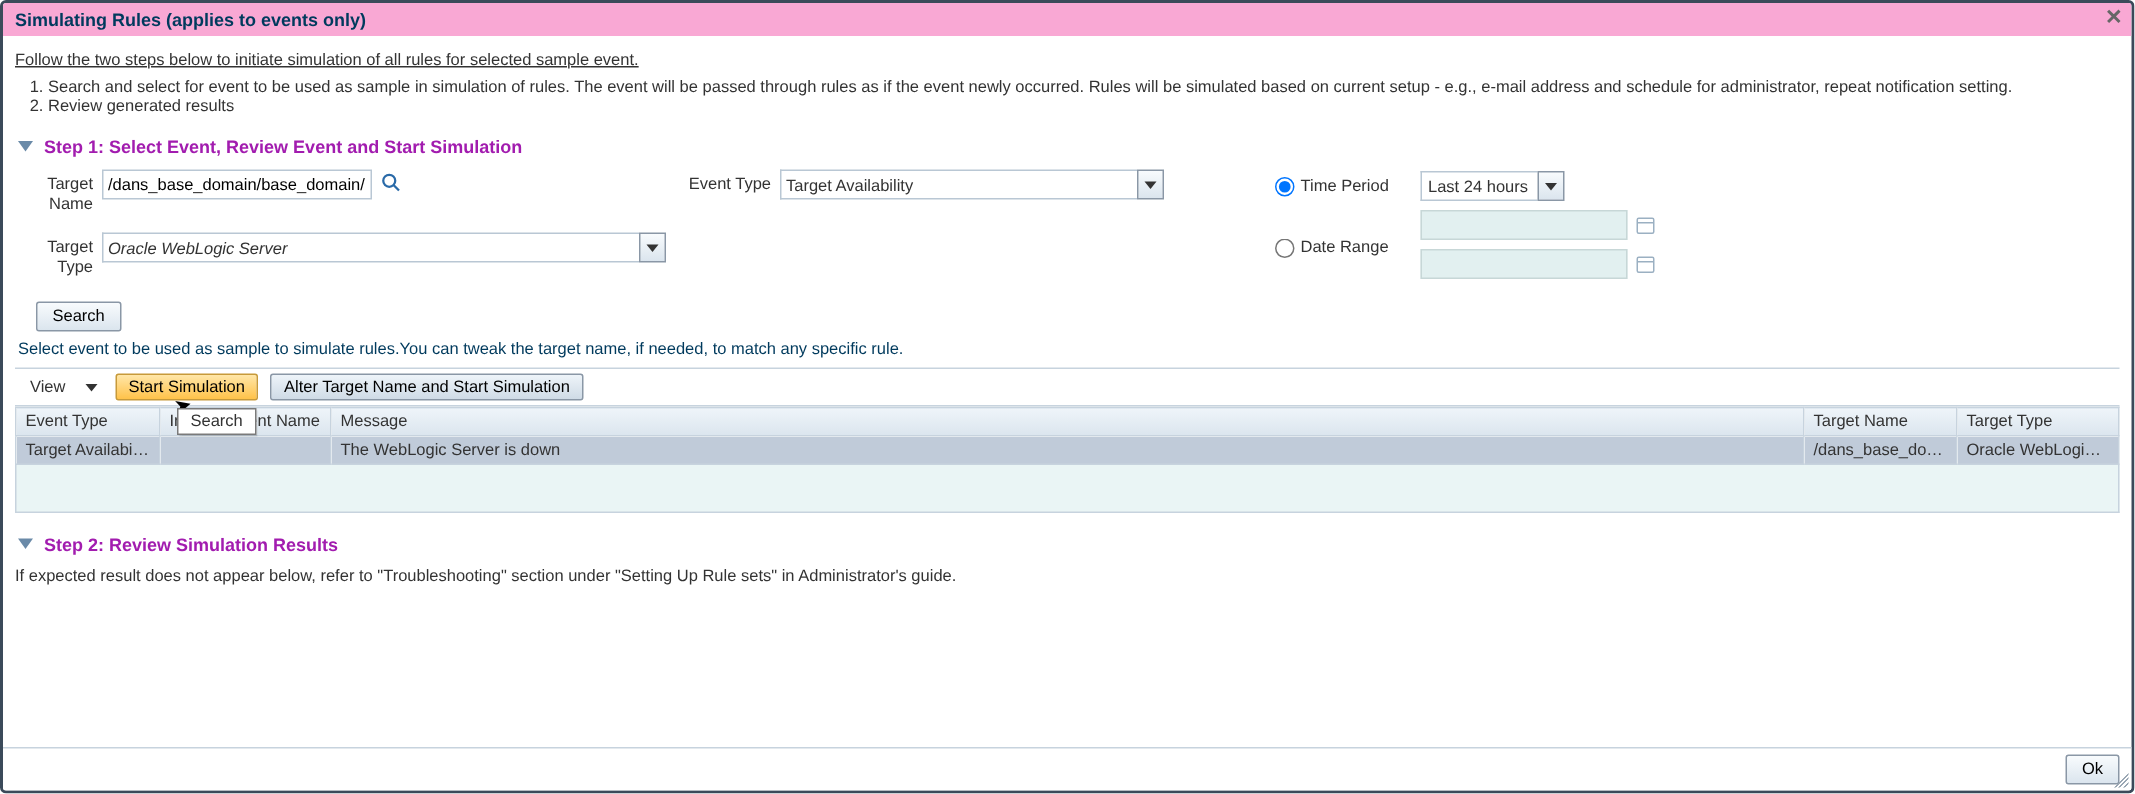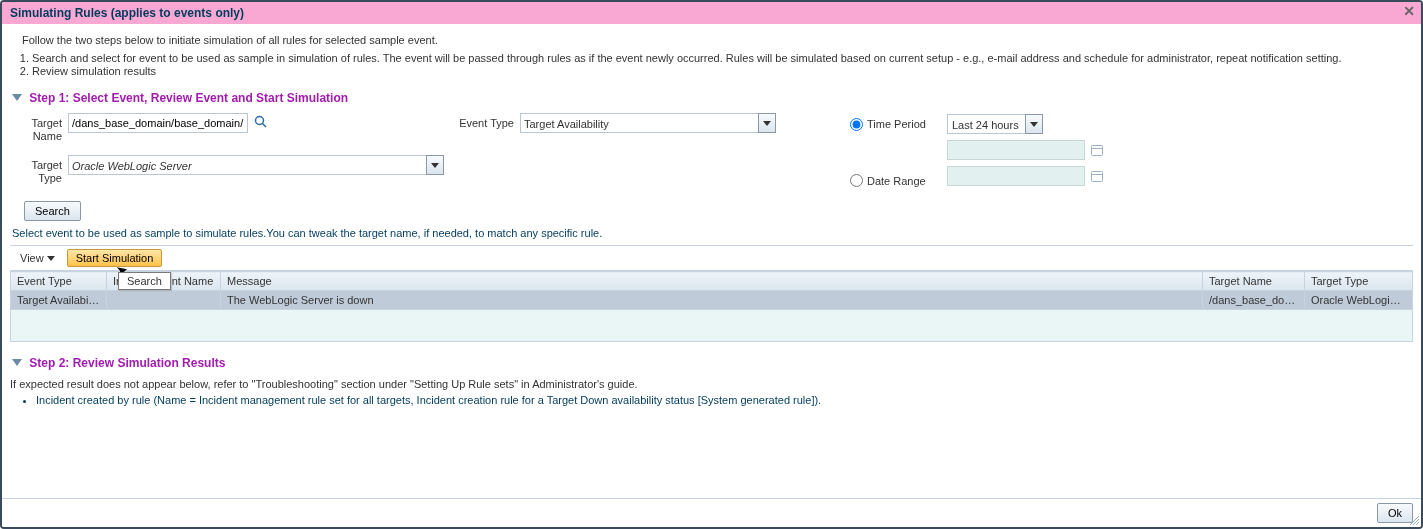--- a/index.html
+++ b/index.html
@@ -19,21 +19,21 @@
     font-weight: bold;
     font-size: 12px;
     position: relative;
   }
   .close-x {
     position: absolute; right: 6px; top: 2px;
     font-size: 14px; color: #666; cursor: pointer;
     line-height: 14px;
   }
   .body-pad { padding: 4px 8px; }
-  .intro { margin: 6px 12px; color: #333; }
+  .intro { margin: 6px 0; color: #333; text-decoration: underline; }
   ol.steps-list { margin: 4px 0 10px 22px; padding: 0; }
   ol.steps-list li { margin: 1px 0; }
   .section-header {
     color: #a21caf; font-weight: bold; font-size: 12px;
     padding: 4px 2px 4px 2px;
     margin-top: 4px;
   }
   .disclose {
     display: inline-block; width: 0; height: 0;
     border-left: 5px solid transparent;
@@ -112,21 +112,21 @@
   .search-btn-wrap { margin: 6px 0 6px 14px; }
   .instr { color: #003a5d; margin: 4px 0 6px 2px; }
   .toolbar {
     border-top: 1px solid #c7d3de;
     border-bottom: 1px solid #c7d3de;
     padding: 3px 6px;
     display: flex; align-items: center; gap: 8px;
     background: #fff;
     position: relative;
   }
-  .view-menu { display: inline-flex; align-items: center; gap: 3px; cursor: pointer; padding: 2px 4px; }
+  .view-menu { display: inline-flex; align-items: center; gap: 13px; cursor: pointer; padding: 2px 4px; }
   .btn.orange {
     background: linear-gradient(#ffe6a8,#ffc24a);
     border-color: #c79a3a;
   }
   .btn.alt {
     background: linear-gradient(#eef4f9,#cfdbe6);
   }
   .cursor-img {
     position: absolute; left: 106px; top: 16px; pointer-events: none;
     font-size: 14px; color: #000;
@@ -182,21 +182,21 @@
   <div class="title-bar">
     <span>Simulating Rules (applies to events only)</span>
     <span class="close-x">✕</span>
   </div>
 
   <div class="body-pad">
 
     <div class="intro">Follow the two steps below to initiate simulation of all rules for selected sample event.</div>
     <ol class="steps-list">
       <li>Search and select for event to be used as sample in simulation of rules. The event will be passed through rules as if the event newly occurred. Rules will be simulated based on current setup - e.g., e-mail address and schedule for administrator, repeat notification setting.</li>
-      <li>Review simulation results</li>
+      <li>Review generated results</li>
     </ol>
 
     <div class="section-header">
       <span class="disclose"></span>
       <span>Step 1: Select Event, Review Event and Start Simulation</span>
     </div>
 
     <div class="form-area">
       <div class="col col1">
         <div class="frow">
@@ -234,21 +234,21 @@
 
       <div class="col col3">
         <div class="radio-row">
           <input type="radio" name="timemode" checked="" style="">
           <span class="rlabel">Time Period</span>
           <span class="tp-input">Last 24 hours</span>
           <span class="drop-btn">
               <span class="tri-down"></span>
             </span>
         </div>
-        <div class="radio-row" style="align-items:flex-end; height:auto;">
+        <div class="radio-row" style="align-items:center; height:auto;">
           <input type="radio" name="timemode" style="margin-top: 4px;">
           <span class="rlabel" style="padding-top:3px;">Date Range</span>
           <div>
             <div class="daterow">
               <div class="dateinput"></div>
               <span class="cal-icon">
                 <svg width="14" height="14" viewBox="0 0 14 14">
                     <rect x="1.5" y="2.5" width="11" height="10" rx="1" fill="none" stroke="#9bb0c2"></rect>
                     <line x1="1.5" y1="5.5" x2="12.5" y2="5.5" stroke="#9bb0c2"></line>
                   </svg>
@@ -273,20 +273,21 @@
     </div>
 
     <div class="instr">Select event to be used as sample to simulate rules.You can tweak the target name, if needed, to match any specific rule.</div>
 
     <div class="toolbar">
       <span class="view-menu">
         <span>View</span>
         <span class="tri-down"></span>
       </span>
       <button class="btn orange small">Start Simulation</button>
+      <button class="btn alt small">Alter Target Name and Start Simulation</button>
 
       <span class="cursor-img">➤</span>
       <div class="tooltip-box">Search</div>
     </div>
 
     <table class="grid">
       <colgroup>
         <col style="width:96px">
           <col style="width:114px">
           <col>
@@ -313,23 +314,20 @@
       </tbody>
     </table>
     <div class="grid-blank"></div>
 
     <div class="step2-box">
       <div class="section-header">
         <span class="disclose"></span>
         <span>Step 2: Review Simulation Results</span>
       </div>
       <div class="step2-text">If expected result does not appear below, refer to "Troubleshooting" section under "Setting Up Rule sets" in Administrator's guide.</div>
-      <ul class="result-list">
-        <li>Incident created by rule (Name = Incident management rule set for all targets, Incident creation rule for a Target Down availability status [System generated rule]).</li>
-      </ul>
     </div>
 
   </div>
 
   <div class="footer">
     <button class="btn">Ok</button>
     <div class="resize-grip"></div>
   </div>
 
 </div>

